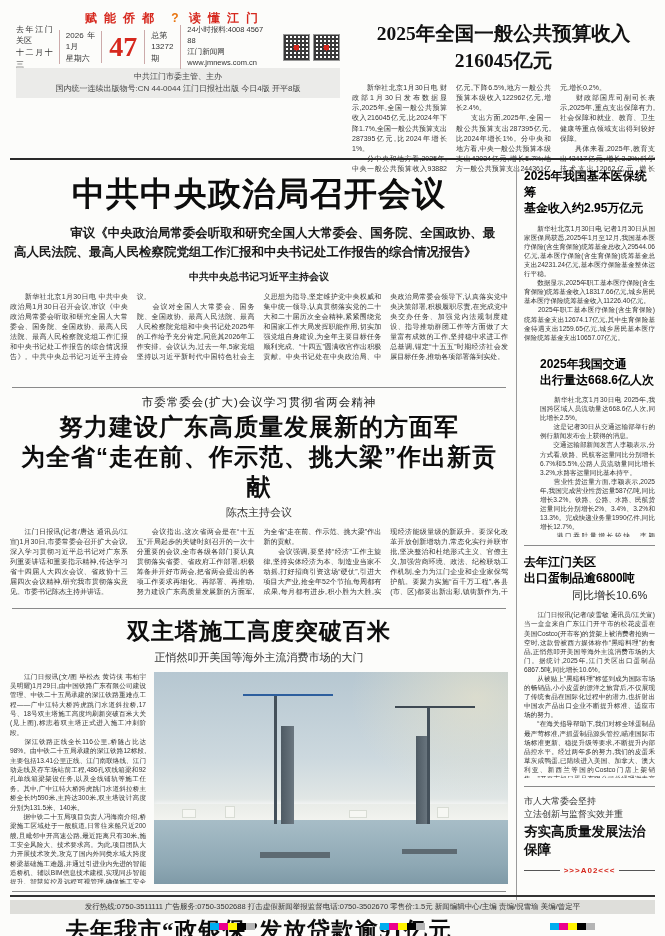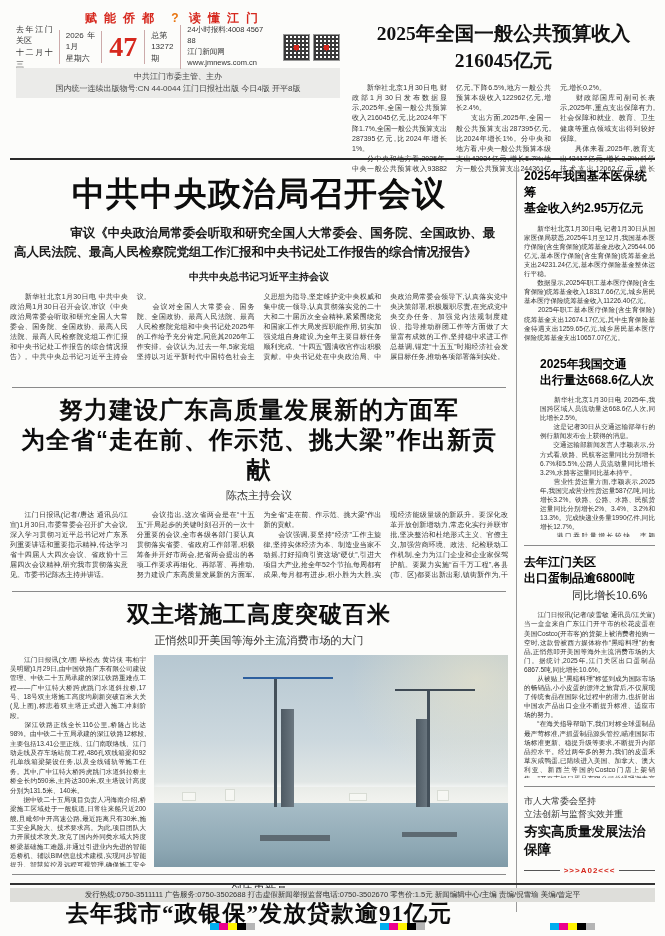--- a/index.html
+++ b/index.html
@@ -82,21 +82,21 @@
   .rb-3 { height:168px; }
   .rail-rule { border-top:1px solid #8a8a8a; margin:8px 0; }
   .teaser-kicker { font-size:9px; color:#333; line-height:1.45; }
   .teaser-title { font-weight:900; font-size:13.5px; color:#111; line-height:1.3; margin-top:2px; }
   .pointer-row { display:flex; align-items:center; margin-top:7px; }
   .pointer-row .pl { flex:1; border-top:1px solid #555; }
   .pointer-text { color:#d6281e; font-size:8px; font-weight:bold; padding:0 4px; letter-spacing:1px; }
   .sp1 { margin-top:14px;margin-left:16px; }
 
   
-  .footer { position:absolute; left:10px; right:10px; bottom:34px; border-top:2px solid #333; }
+  .footer { position:absolute; left:10px; right:10px; bottom:22px; border-top:2px solid #333; }
   .footer-bar { margin-top:3px; background:#dededa; text-align:center; font-size:7.5px; color:#333; padding:2px 0; }
   .color-bars { position:absolute; left:10px; right:10px; bottom:6px; display:flex; justify-content:space-between; padding:0 60px 0 200px; }
   .cmyk { display:flex; }
   .cmyk i { width:9px; height:7px; display:block; }
 </style>
 </head>
 <body>
 
 <div class="page">
 
@@ -147,20 +147,21 @@
         <div class="a1-title">中共中央政治局召开会议</div>
         <div class="a1-sub">审议《中央政治局常委会听取和研究全国人大常委会、国务院、全国政协、最高人民法院、最高人民检察院党组工作汇报和中央书记处工作报告的综合情况报告》</div>
         <div class="a1-sub2">中共中央总书记习近平主持会议</div>
         <div class="a1-body body-text cols-4">　　新华社北京1月30日电 中共中央政治局1月30日召开会议,审议《中央政治局常委会听取和研究全国人大常委会、国务院、全国政协、最高人民法院、最高人民检察院党组工作汇报和中央书记处工作报告的综合情况报告》。中共中央总书记习近平主持会议。
 　　会议对全国人大常委会、国务院、全国政协、最高人民法院、最高人民检察院党组和中央书记处2025年的工作给予充分肯定,同意其2026年工作安排。会议认为,过去一年,5家党组坚持以习近平新时代中国特色社会主义思想为指导,坚定维护党中央权威和集中统一领导,认真贯彻落实党的二十大和二十届历次全会精神,紧紧围绕党和国家工作大局发挥职能作用,切实加强党组自身建设,为全年主要目标任务顺利完成、“十四五”圆满收官作出积极贡献。中央书记处在中央政治局、中央政治局常委会领导下,认真落实党中央决策部署,积极履职尽责,在完成党中央交办任务、加强党内法规制度建设、指导推动群团工作等方面做了大量富有成效的工作,坚持稳中求进工作总基调,锚定“十五五”时期经济社会发展目标任务,推动各项部署落到实处。</div>
       </section>
 
       <div class="h-rule"></div>
 
       <section>
+        <div class="kicker">市委常委会(扩大)会议学习贯彻省两会精神</div>
         <div class="a2-title">努力建设广东高质量发展新的方面军</div>
         <div class="a2-title" style="margin-top:0">为全省“走在前、作示范、挑大梁”作出新贡献</div>
         <div class="a2-host">陈杰主持会议</div>
         <div class="a2-body body-text cols-4">　　江门日报讯(记者/唐达 通讯员/江宣)1月30日,市委常委会召开扩大会议,深入学习贯彻习近平总书记对广东系列重要讲话和重要指示精神,传达学习省十四届人大四次会议、省政协十三届四次会议精神,研究我市贯彻落实意见。市委书记陈杰主持并讲话。
 　　会议指出,这次省两会是在“十五五”开局起步的关键时刻召开的一次十分重要的会议,全市各级各部门要认真贯彻落实省委、省政府工作部署,积极筹备并开好市两会,把省两会提出的各项工作要求再细化、再部署、再推动,努力建设广东高质量发展新的方面军,为全省“走在前、作示范、挑大梁”作出新的贡献。
 　　会议强调,要坚持“经济”工作主旋律,坚持实体经济为本、制造业当家不动摇,打好招商引资这场“硬仗”,引进大项目大产业,抢全年52个节拍,每周都有成果,每月都有进步,积小胜为大胜,实现经济能级量级的新跃升。要深化改革开放创新增动力,常态化实行并联审批,坚决整治和杜绝形式主义、官僚主义,加强营商环境、政法、纪检联动工作机制,全力为江门企业和企业家保驾护航。要聚力实施“百千万工程”,各县(市、区)都要出新出彩,镇街新作为,干出新业绩,大抓县域,实现城乡区域协调发展的新跃升。要以人民福祉为出发点,主攻大湾区大民生,坚持专业人干专业事,落实“人民设计师”制度,推动城市换装、品质提升,大力发展社会民生事业,以科技赋能推进法治江门平安江门建设,实现城市品质和公共服务的新跃升。
 　　会议强调,要切实做好对人大、政协工作的领导,确保人大、政协工作始终沿着正确方向前进。各级党委要全力支持人大及其常委会依法行使职权,支持政协按章程履行职能,合力推进新时代江门人大、政协工作高质量发展。
 　　会议还研究了其他事项。</div>
       </section>
 

